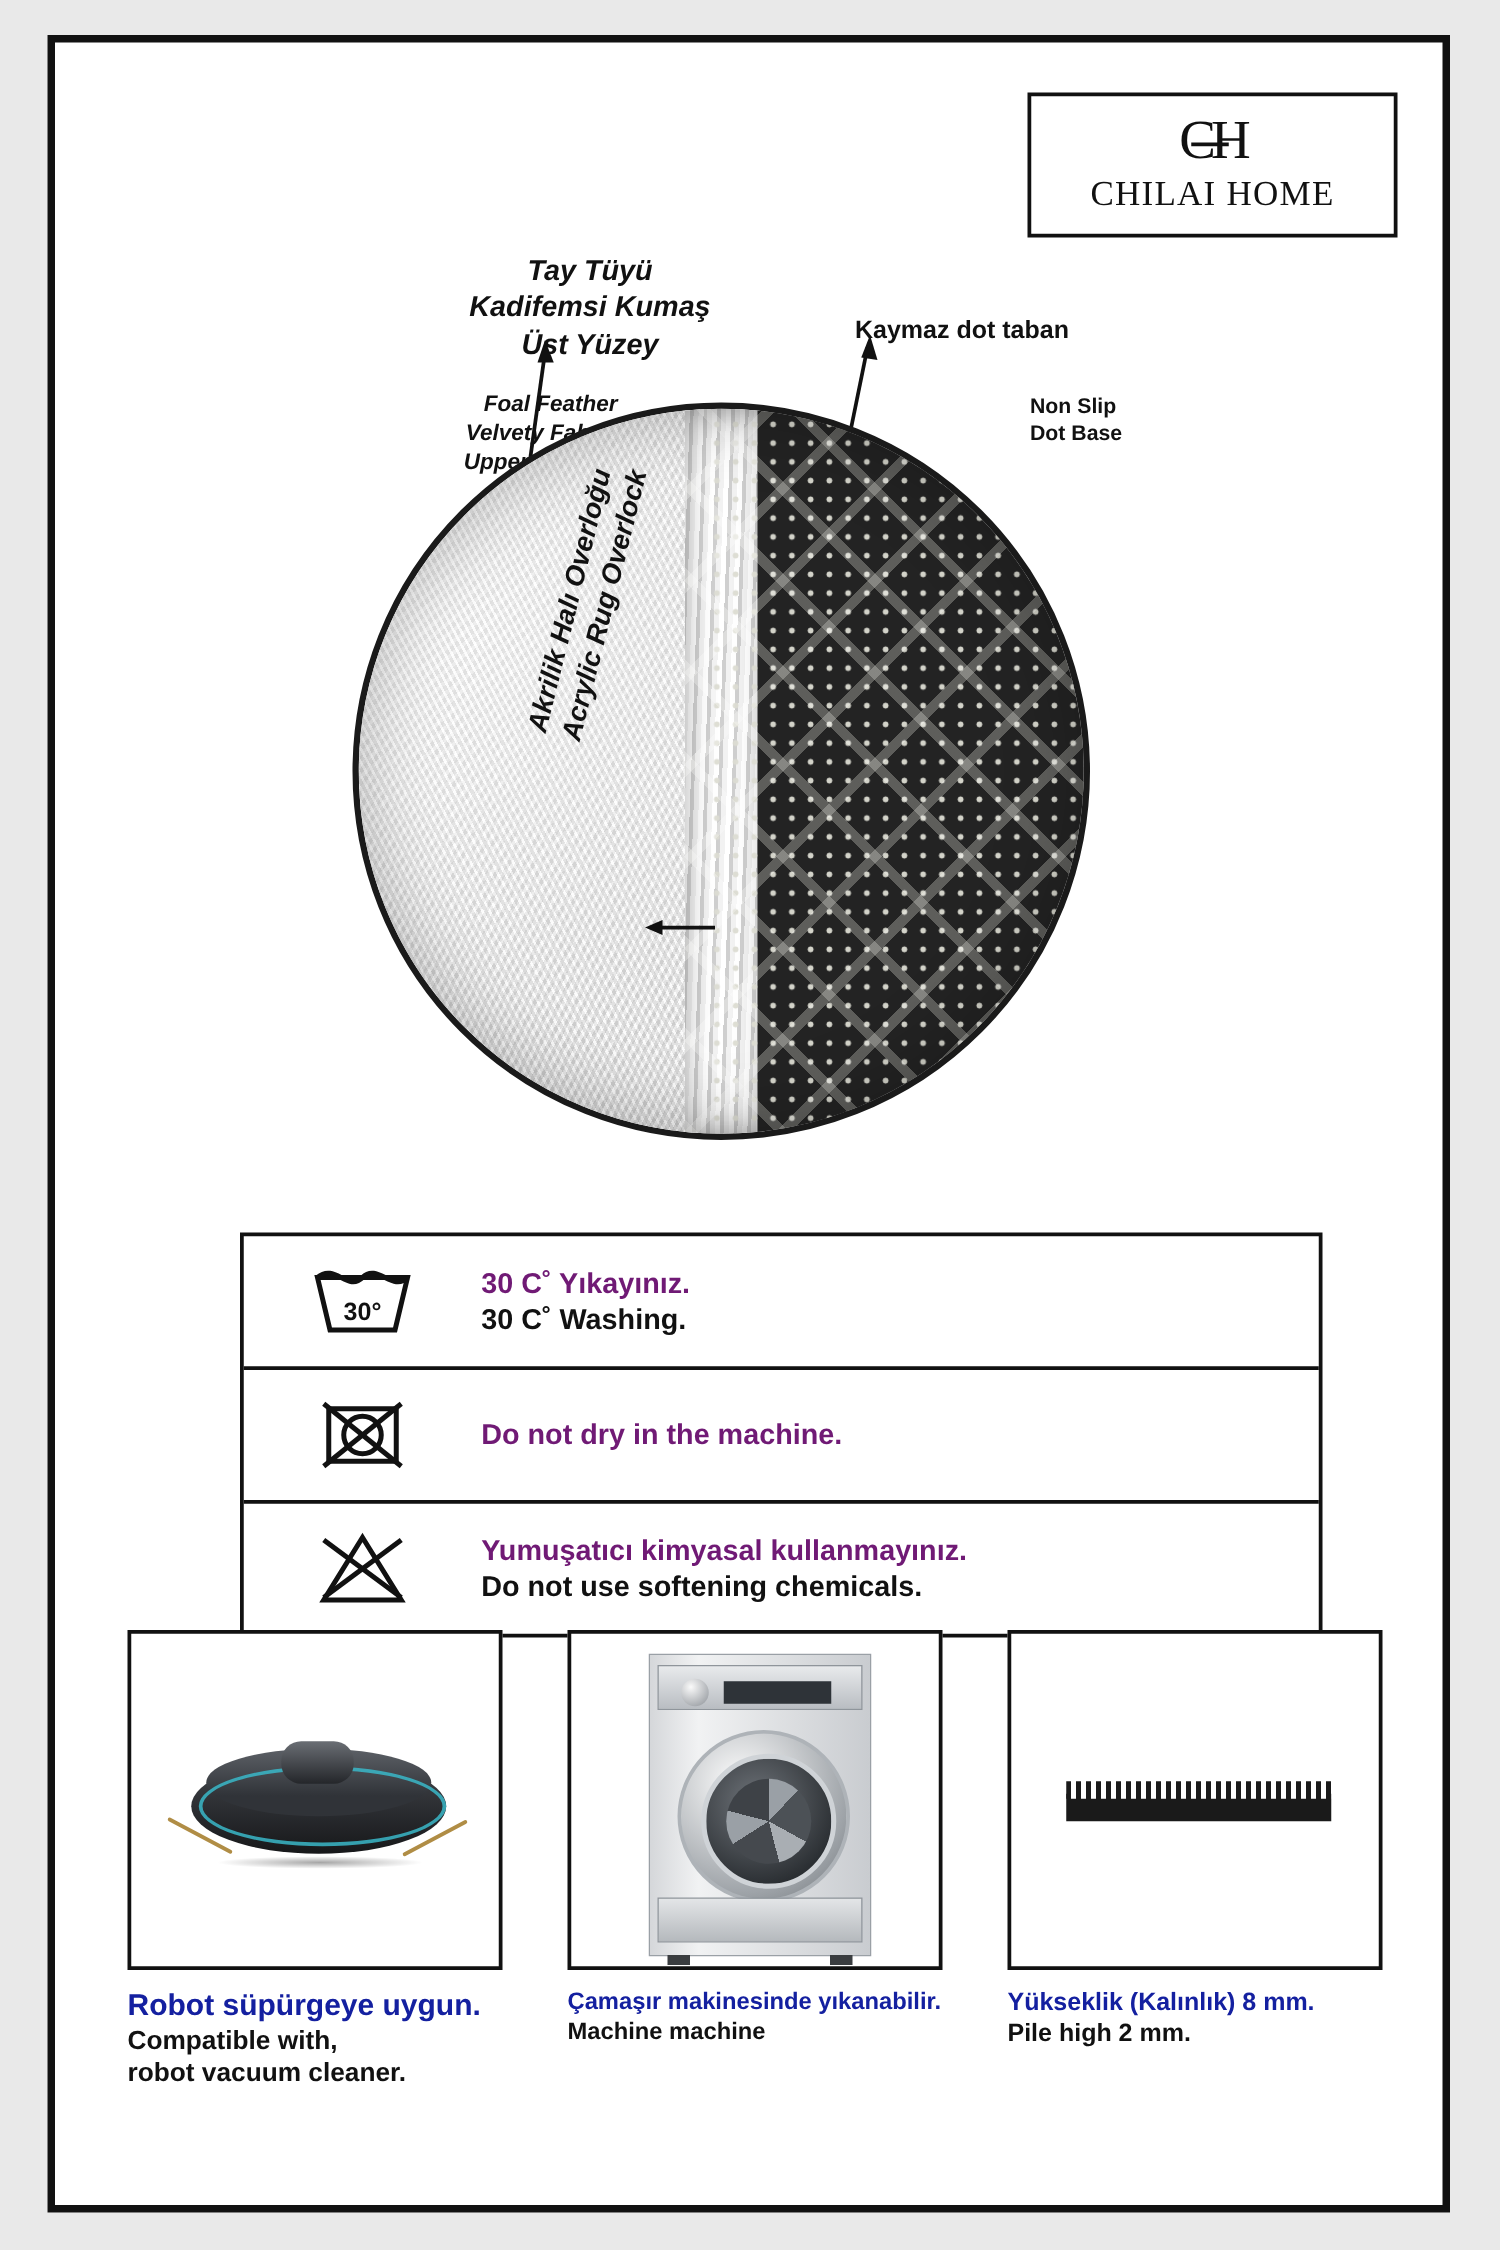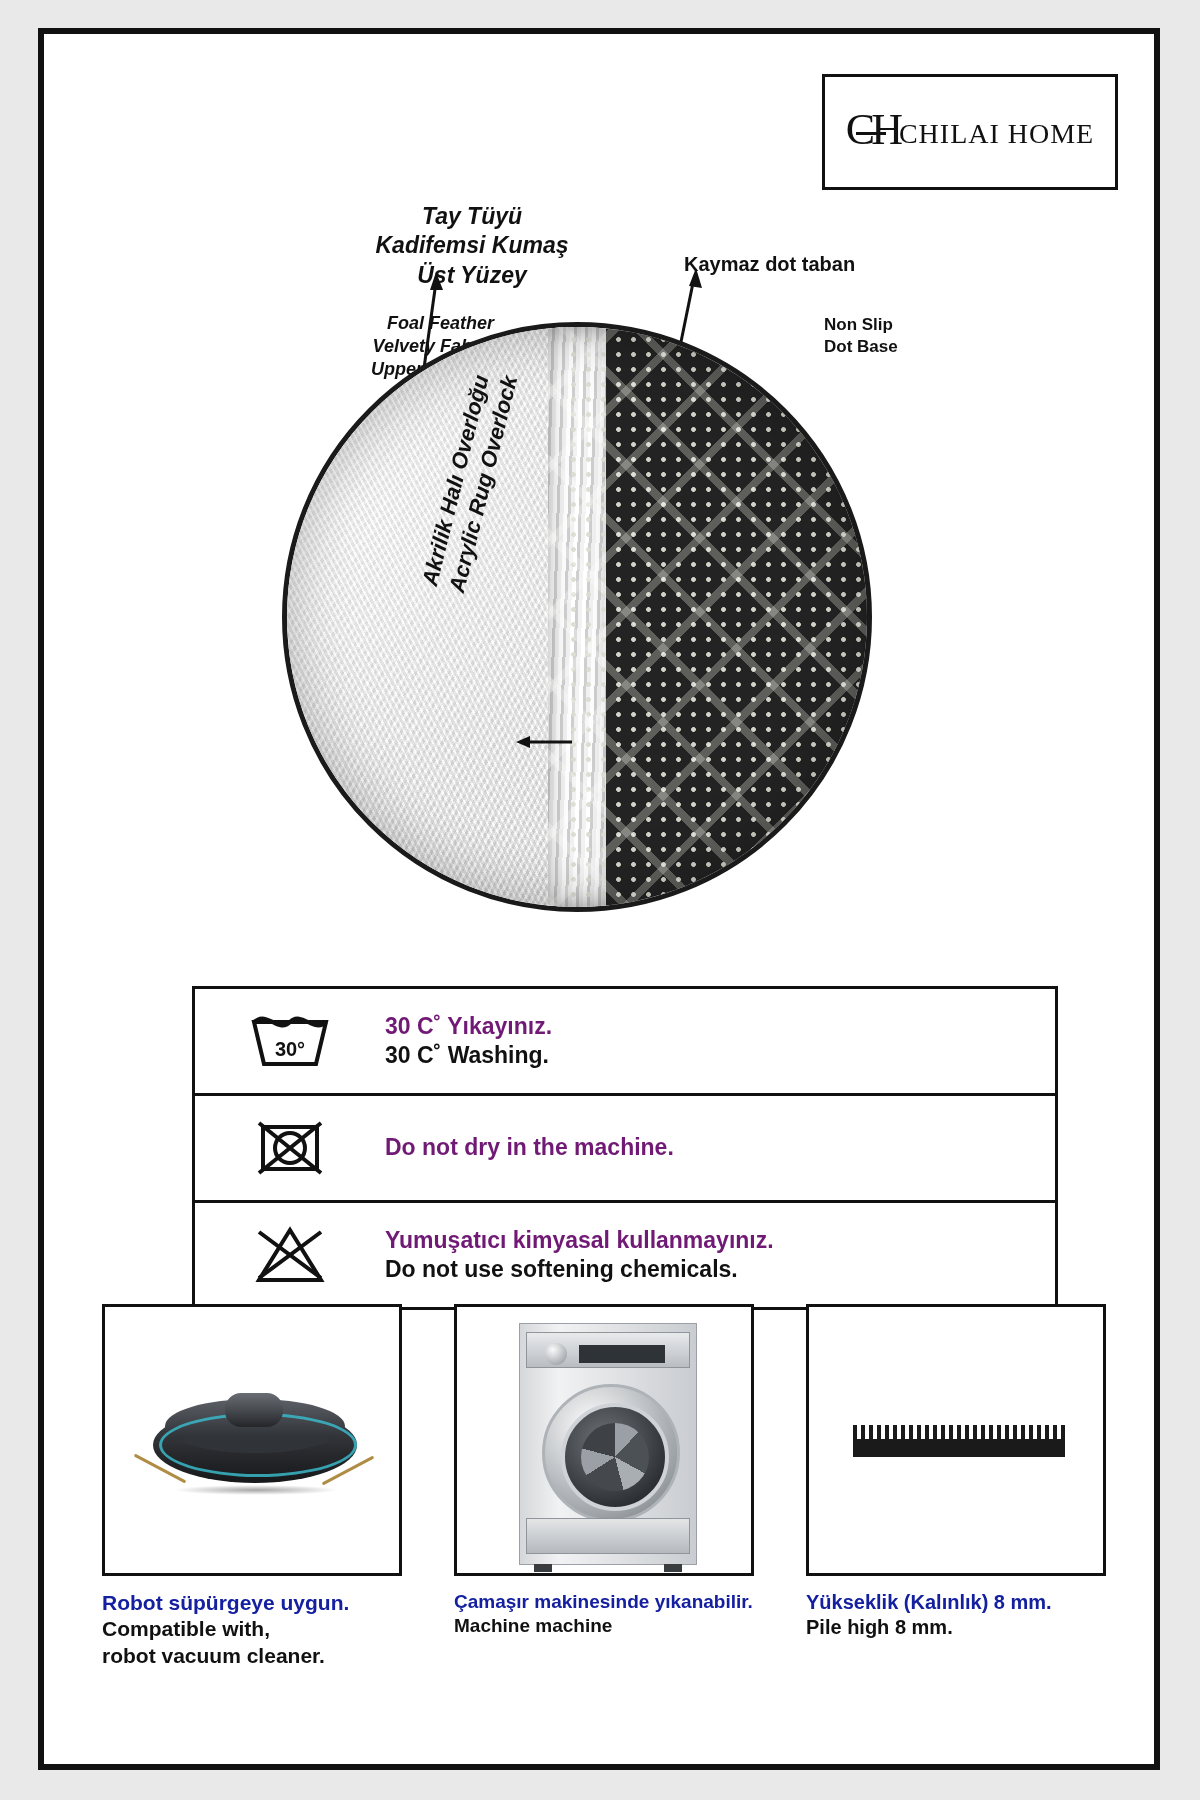--- a/index.html
+++ b/index.html
@@ -28,21 +28,21 @@
   
   .logo-box {
     position: absolute;
     right: 36px;
     top: 40px;
     width: 290px;
     height: 110px;
     border: 3px solid #111;
     background: #fff;
     display: flex;
-    flex-direction: row;
+    flex-direction: column;
     align-items: center;
     justify-content: center;
   }
   .logo-mark {
     font-family: "Liberation Serif", serif;
     font-size: 44px;
     line-height: 40px;
     letter-spacing: -4px;
     color: #111;
     position: relative;
@@ -228,21 +228,21 @@
     border: 3px solid #111;
     box-sizing: border-box;
     background: #fff;
     position: relative;
     overflow: hidden;
   }
   .card-cap { margin-top: 14px; }
   .card-cap .tr {
     color: #1420a0;
     font-weight: bold;
-    font-size: 21px;
+    font-size: 24px;
     line-height: 1.25;
   }
   .card-cap .en {
     color: #111;
     font-weight: bold;
     font-size: 21px;
     line-height: 1.25;
   }
   .card:nth-child(2) .card-cap .tr,
   .card:nth-child(2) .card-cap .en { font-size: 19px; }
@@ -480,18 +480,18 @@
 
     <div class="card">
       <div class="card-frame">
         <div class="pile">
           <div class="bar"></div>
           <div class="teeth"></div>
         </div>
       </div>
       <div class="card-cap">
         <div class="tr">Yükseklik (Kalınlık) 8 mm.</div>
-        <div class="en">Pile high 8 mm.</div>
+        <div class="en">Pile high 2 mm.</div>
       </div>
     </div>
 
   </div>
 </div>
 
 </body></html>

